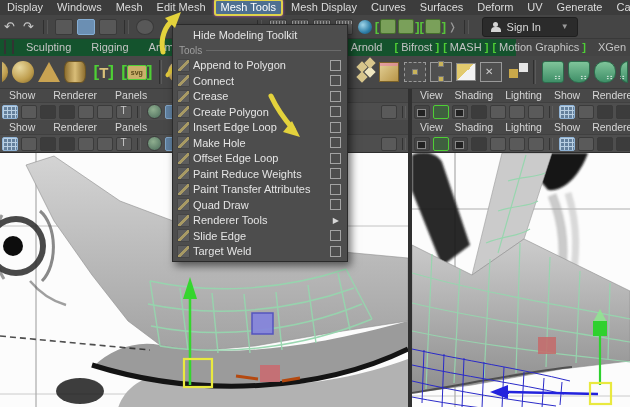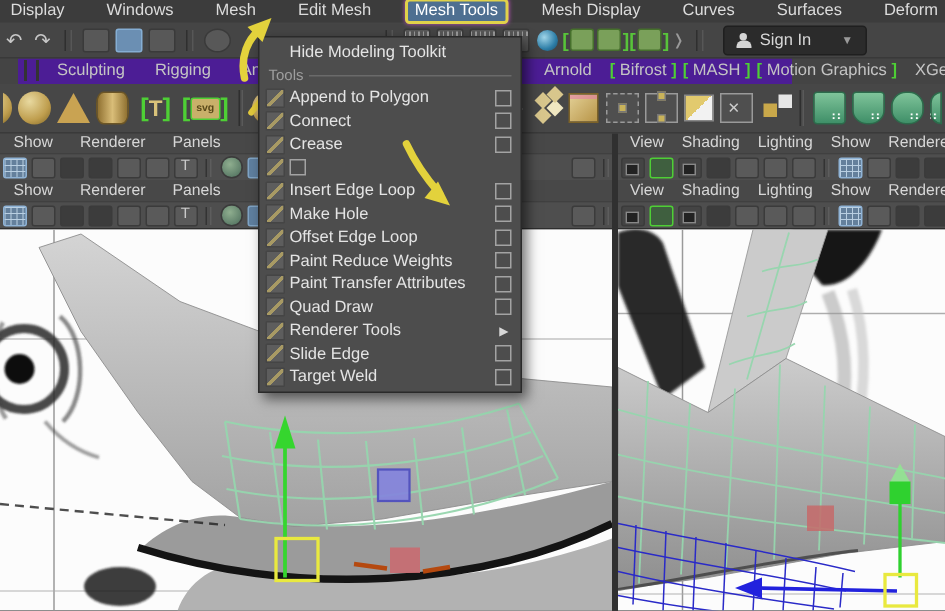--- a/index.html
+++ b/index.html
@@ -1,38 +1,38 @@
 <!DOCTYPE html>
 <html><head>
 <meta charset="utf-8">
 <style>
   html,body{margin:0;padding:0;background:#333;}
   #app{position:relative;width:630px;height:407px;background:#444;font-family:"Liberation Sans",sans-serif;overflow:hidden;user-select:none;}
   
-  #menubar{position:absolute;left:0;top:0;width:630px;height:15px;background:#3c3c3c;display:flex;align-items:center;gap:14px;z-index:5;}
+  #menubar{position:absolute;left:0;top:0;width:630px;height:15px;background:#3c3c3c;display:flex;align-items:center;gap:0;z-index:5;}
   .mb-item{color:#dcdcdc;font-size:11px;padding:1px 7px;white-space:nowrap;line-height:13px;}
   .mb-item.hl{background:#4e6f91;border:2px solid #e0d24a;border-radius:3px;padding:0 5px;margin:0 1px;box-shadow:0 0 3px #c050c0;color:#fff;}
   
   #statusline{position:absolute;left:0;top:15px;width:630px;height:23px;background:#454545;display:flex;align-items:center;z-index:4;border-bottom:1px solid #393939;}
   .sl-glyph{color:#c8c8c8;font-size:13px;padding:0 4px;line-height:20px;}
   .sl-div{width:3px;height:14px;border-left:1px solid #2f2f2f;border-right:1px solid #575757;margin:0 5px;}
   .sl-ic{width:16px;height:14px;background:#585858;border:1px solid #3a3a3a;margin:0 2px;border-radius:2px;position:relative;}
   .sl-ic.active{background:#6b8fb3;border-color:#85aed4;}
   .sl-ic.dots{background-image:repeating-linear-gradient(90deg,#9a9a9a 0 1px,transparent 1px 3px);background-size:100% 3px;background-repeat:no-repeat;background-position:0 1px;}
   .sl-sphere{width:14px;height:14px;border-radius:50%;background:radial-gradient(circle at 35% 35%,#9fd4e8,#2e7fa8 60%,#184a66);margin:0 3px;}
   .gr-br{color:#58c43a;font-size:13px;font-weight:bold;}
   .gr-ic{width:14px;height:13px;background:#7aa05a;border:1px solid #46702c;border-radius:2px;margin:0 1px;}
   #signin{display:flex;align-items:center;gap:6px;background:#2b2b2b;border:1px solid #1f1f1f;border-radius:3px;height:18px;padding:0 8px;margin-left:8px;}
   #signin .person{width:10px;height:10px;position:relative;}
   #signin .person:before{content:"";position:absolute;left:2.5px;top:0;width:5px;height:5px;border-radius:50%;background:#d5d5d5;}
   #signin .person:after{content:"";position:absolute;left:0;top:5.5px;width:10px;height:4.5px;border-radius:4px 4px 0 0;background:#d5d5d5;}
   #signin .label{color:#d8d8d8;font-size:11px;}
   #signin .caret{color:#9a9a9a;font-size:8px;margin-left:14px;}
   
-  #shelftabs{position:absolute;left:12px;top:38px;width:516px;height:18px;background:#4c1d95;display:flex;align-items:flex-end;z-index:3;border-bottom:1px solid #373737;}
+  #shelftabs{position:absolute;left:0;top:38px;width:516px;height:18px;background:#14532d;display:flex;align-items:flex-end;z-index:3;border-bottom:1px solid #373737;}
   .tabstub{width:13px;height:12px;margin:0 2px 2px 4px;background:#555;border:1px solid #333;}
   .shelf-tab{color:#c4c4c4;font-size:11px;padding:2px 10px 3px 10px;white-space:nowrap;}
   .shelf-tab .gbr{color:#4ecf35;font-weight:bold;}
   
   #shelficons{position:absolute;left:0;top:56px;width:630px;height:32px;background:#474747;display:flex;align-items:center;z-index:3;border-bottom:1px solid #3a3a3a;}
   .sh-div{width:2px;height:24px;border-left:1px solid #2f2f2f;border-right:1px solid #5a5a5a;margin:0 4px;}
   .shicon{width:26px;height:26px;margin:0 2px;display:flex;align-items:center;justify-content:center;position:relative;}
   .tan-sphere{width:22px;height:22px;border-radius:50%;background:radial-gradient(circle at 35% 30%,#e8d9a0,#bf9e4e 60%,#7d6325);}
   .tan-cone{width:0;height:0;border-left:11px solid transparent;border-right:11px solid transparent;border-bottom:20px solid #c9a352;}
   .tan-barrel{width:20px;height:20px;background:linear-gradient(90deg,#8f7030,#d9bd78,#8f7030);border-radius:5px/8px;border:1px solid #6b5526;}
@@ -499,20 +499,21 @@
       <div class="mm-gutter">
           <div class="mm-tool-ic"></div>
         </div>
       <span class="mm-label">Crease</span>
       <div class="mm-box"></div>
     </div>
     <div class="mm-row">
       <div class="mm-gutter">
           <div class="mm-tool-ic"></div>
         </div>
+      <span class="mm-label">Create Polygon</span>
       <div class="mm-box"></div>
     </div>
     <div class="mm-row">
       <div class="mm-gutter">
           <div class="mm-tool-ic"></div>
         </div>
       <span class="mm-label">Insert Edge Loop</span>
       <div class="mm-box"></div>
     </div>
     <div class="mm-row">

